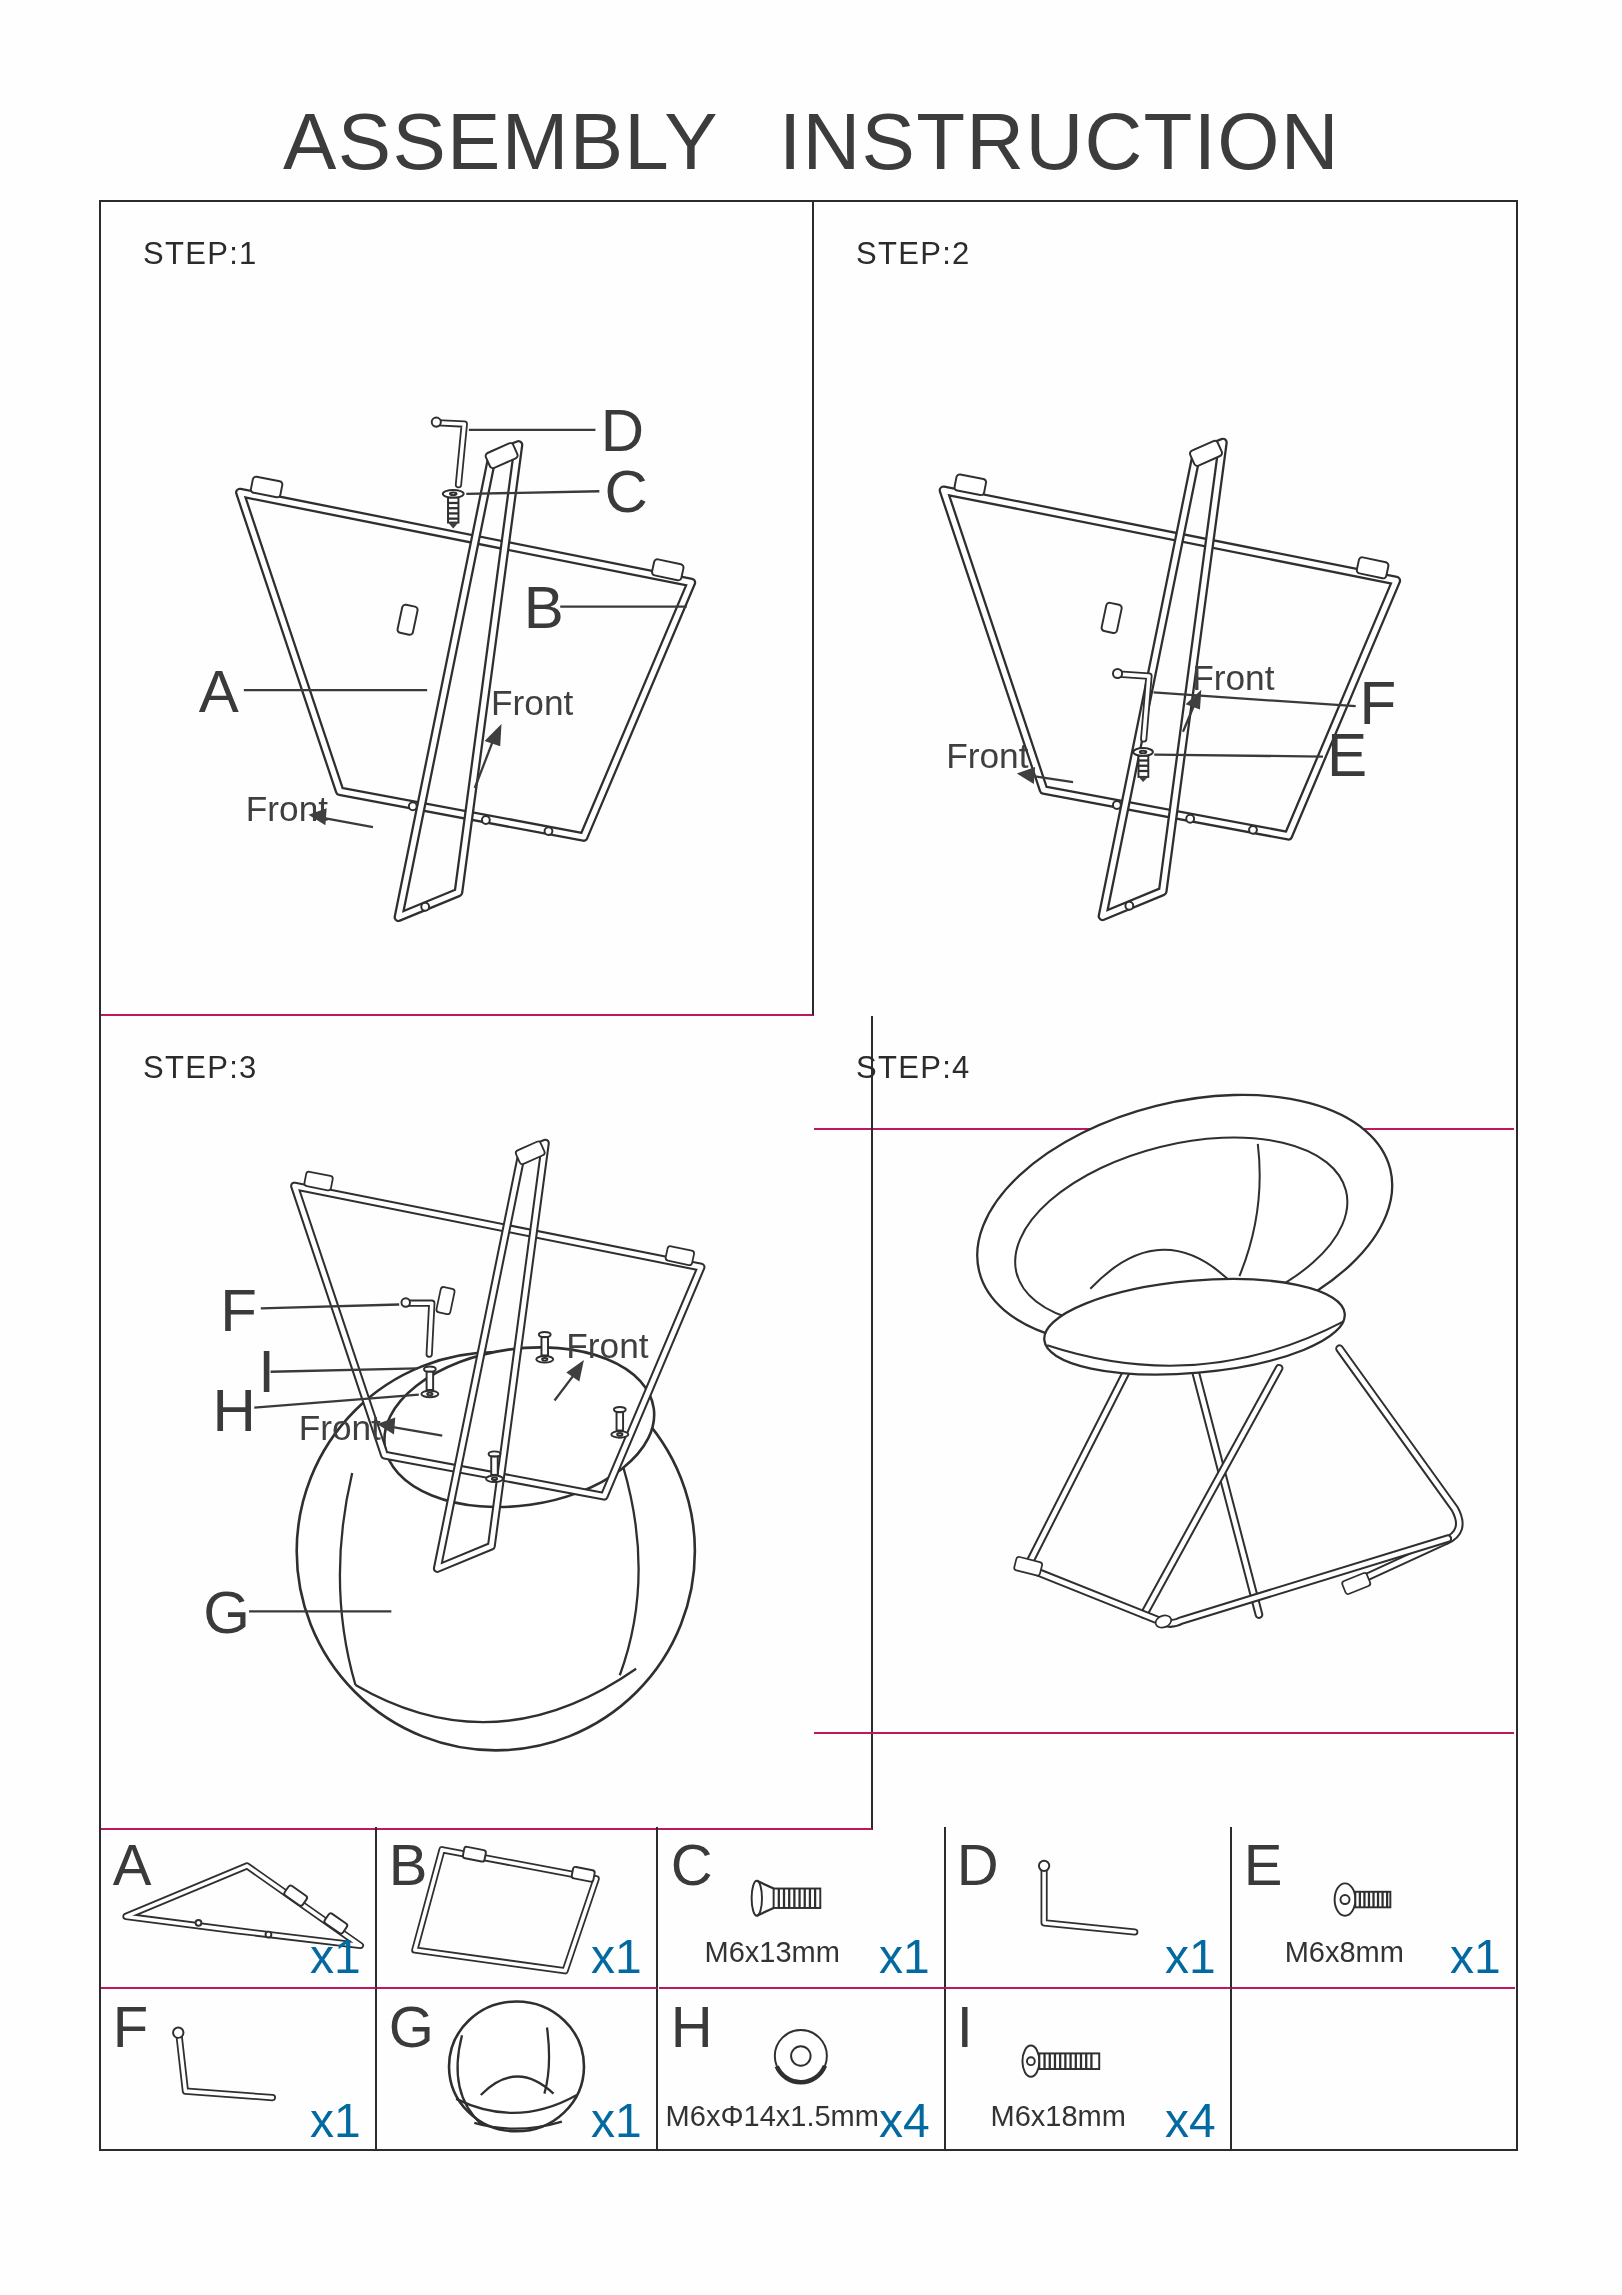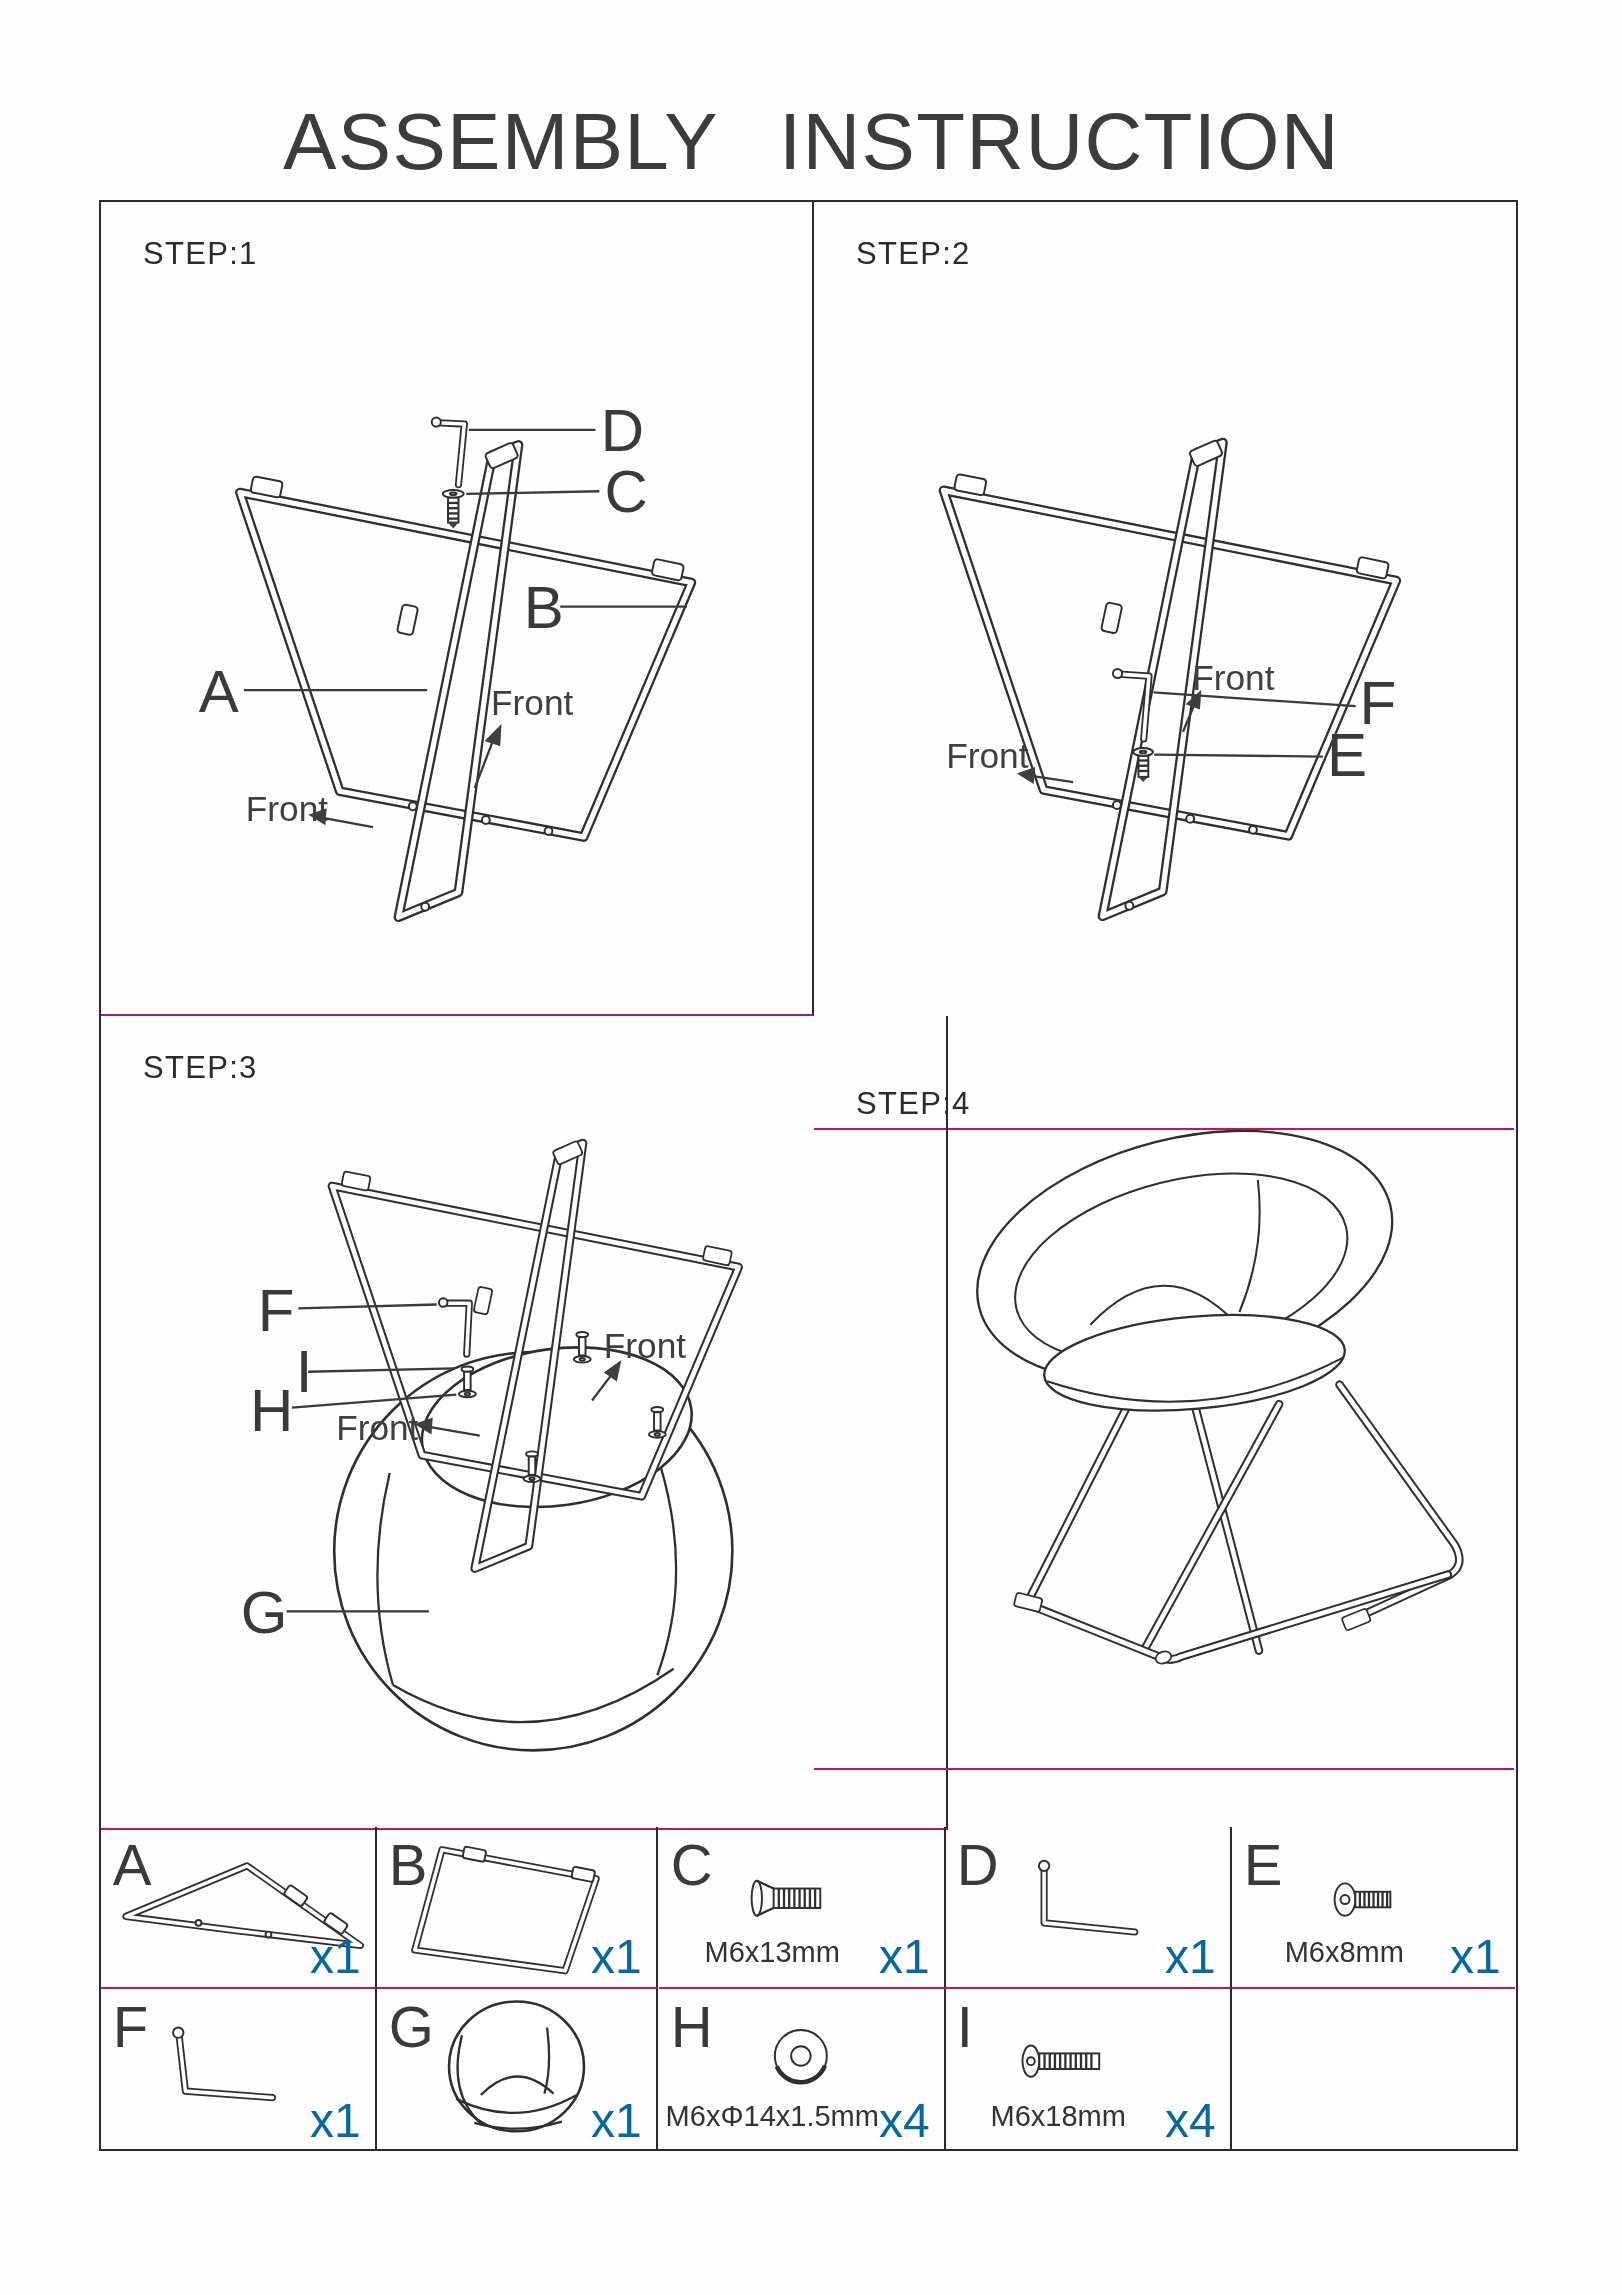--- a/index.html
+++ b/index.html
@@ -6,22 +6,22 @@
   .sheet{position:relative;width:1623px;height:2295px;background:#fefefe;
          font-family:"Liberation Sans",sans-serif;color:#2e2e2e;overflow:hidden;}
   .title{position:absolute;top:96px;left:0;width:100%;text-align:center;
          font-size:80px;font-weight:400;letter-spacing:1.3px;word-spacing:38px;color:#3c3c3c;}
   .grid{position:absolute;left:99px;top:200px;width:1419px;height:1951px;
         border:2.6px solid #2b2b2b;box-sizing:border-box;}
   .panel{position:absolute;box-sizing:border-box;}
   .b-r{border-right:2px solid #2b2b2b;} .b-b{border-bottom:2px solid #be185d;}
   #p1{left:0;top:0;width:713px;height:814px;}
   #p2{left:713px;top:0;width:700px;height:928px;}
-  #p3{left:0;top:814px;width:847px;height:814px;}
-  #p4{left:713px;top:850px;width:700px;height:718px;}
+  #p3{left:0;top:814px;width:772px;height:814px;}
+  #p4{left:713px;top:814px;width:700px;height:718px;}
   .step-label{position:absolute;top:34px;left:42px;font-size:31px;letter-spacing:1.3px;color:#2b2b2b;z-index:2;}
   .panel svg{position:absolute;left:0;top:0;width:100%;height:100%;}
   .parts{position:absolute;left:0;top:1625px;width:1413px;height:323px;}
   .cell{position:absolute;box-sizing:border-box;height:162px;}
   .r0{top:0;} .r1{top:162px;}
   .c0{left:0;width:276px;} .c1{left:276px;width:281px;} .c2{left:558px;width:287px;}
   .c3{left:844px;width:287px;} .c4{left:1131px;width:283px;}
   .pid{position:absolute;top:3.9px;left:11.8px;font-size:58px;color:#3a3a3a;}
   .qty{position:absolute;bottom:2.6px;right:14.4px;font-size:48px;color:#0369a1;}
   .spec{position:absolute;bottom:18.3px;left:6.5px;right:65px;text-align:center;font-size:29px;color:#333;margin-top:36px;}

